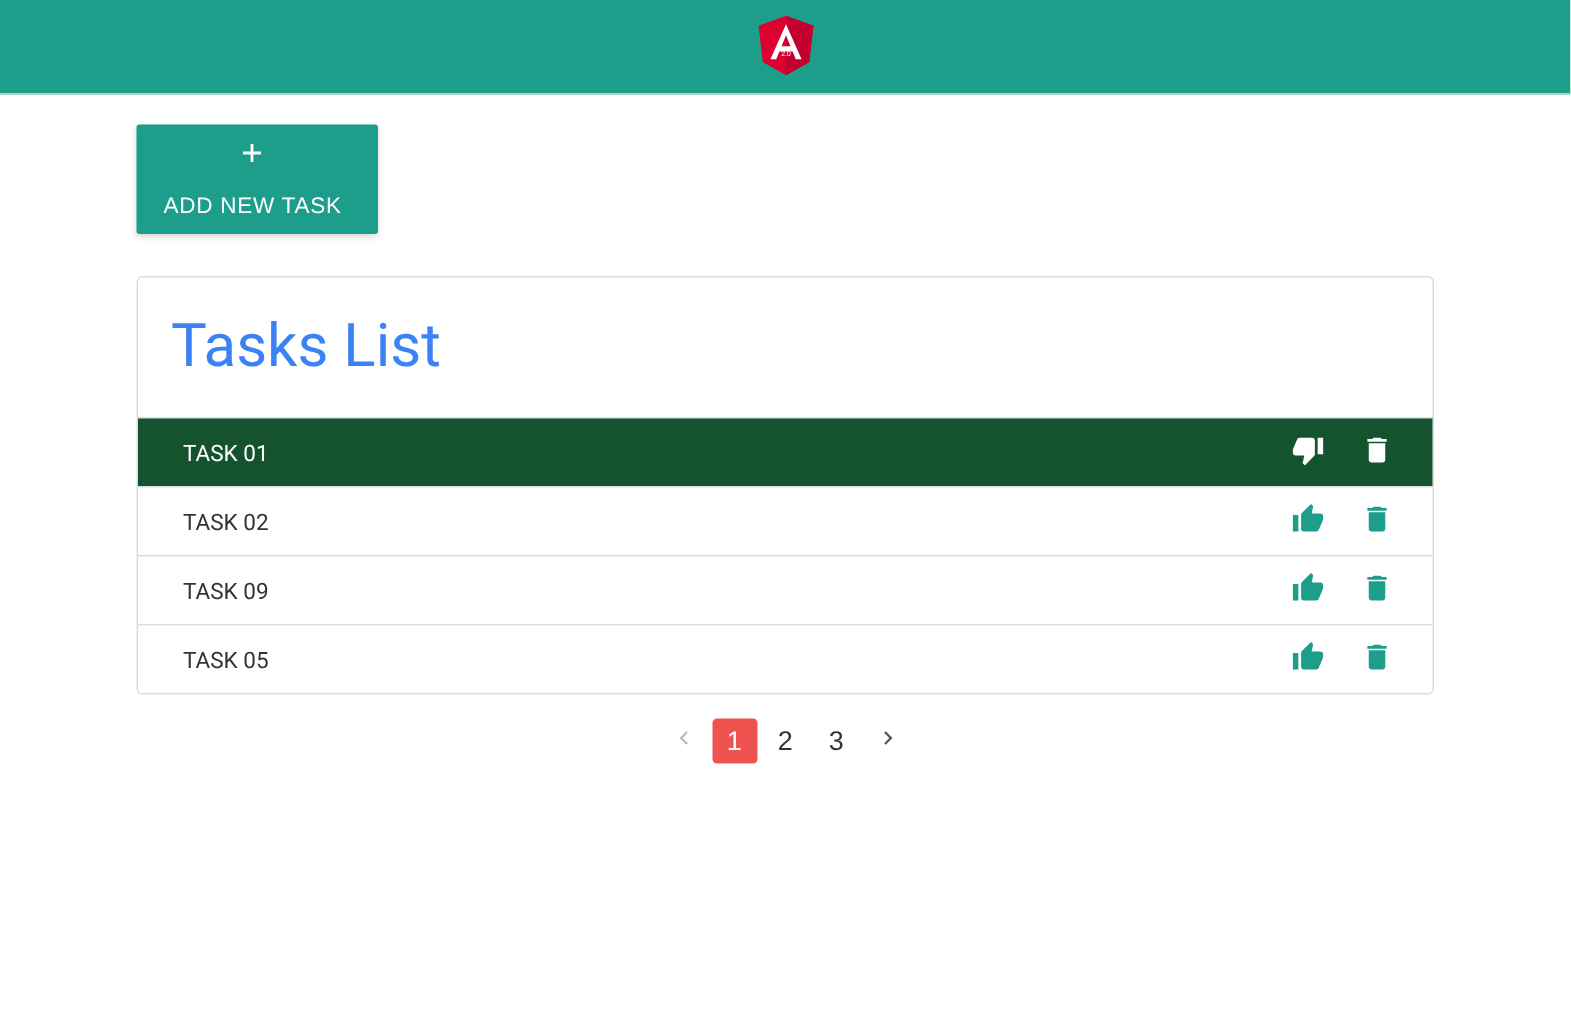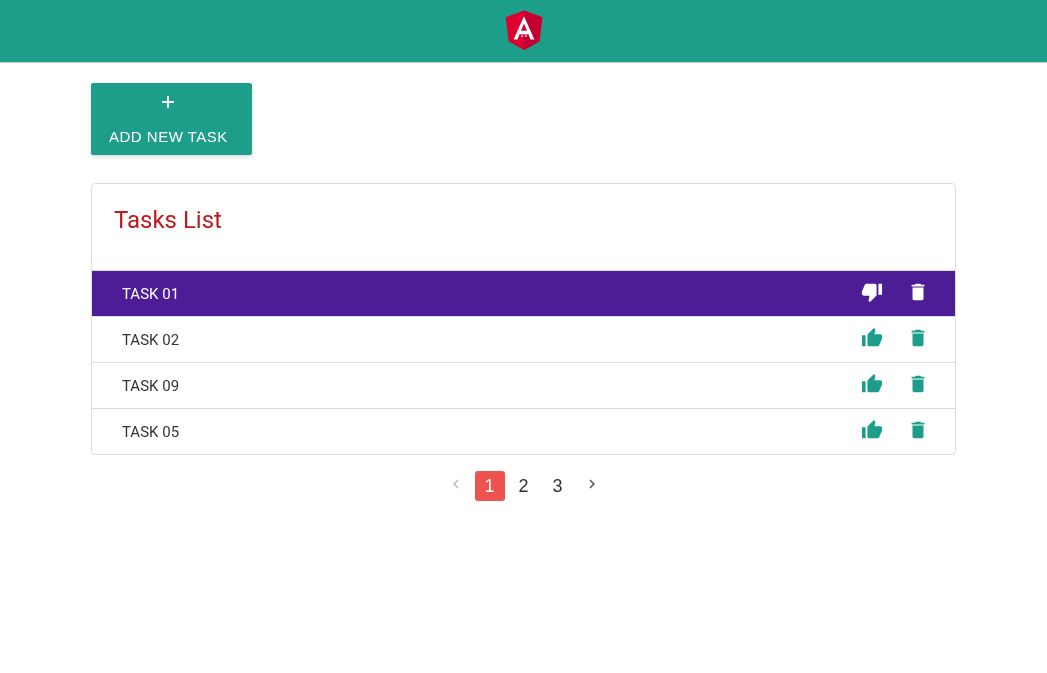--- a/index.html
+++ b/index.html
@@ -45,35 +45,35 @@
       box-shadow: 0 2px 4px rgba(0,0,0,0.15);
       flex-direction: column;
     }
     .card {
       background: #fff;
       border: 1px solid #ddd;
       border-radius: 4px;
       margin-top: 28px;
     }
     .card-title {
-      font-size: 24px;
+      font-size: 40px;
       font-weight: 400;
-      padding: 22px 22px 36px 22px;
-      color: #b91c1c;
+      padding: 22px 22px 24px 22px;
+      color: #3b82f6;
     }
     .task-row {
       display: flex;
       align-items: center;
       justify-content: space-between;
       padding: 10px 26px 10px 30px;
       border-top: 1px solid #ddd;
       font-size: 15px;
     }
     .task-row.selected {
-      background: #4c1d95;
+      background: #14532d;
       color: #fff;
     }
     .task-row.selected .icon-btn svg {
       fill: #fff;
     }
     .task-row:not(.selected) .icon-btn svg {
       fill: #1d9e8a;
     }
     .task-actions {
       display: flex;

